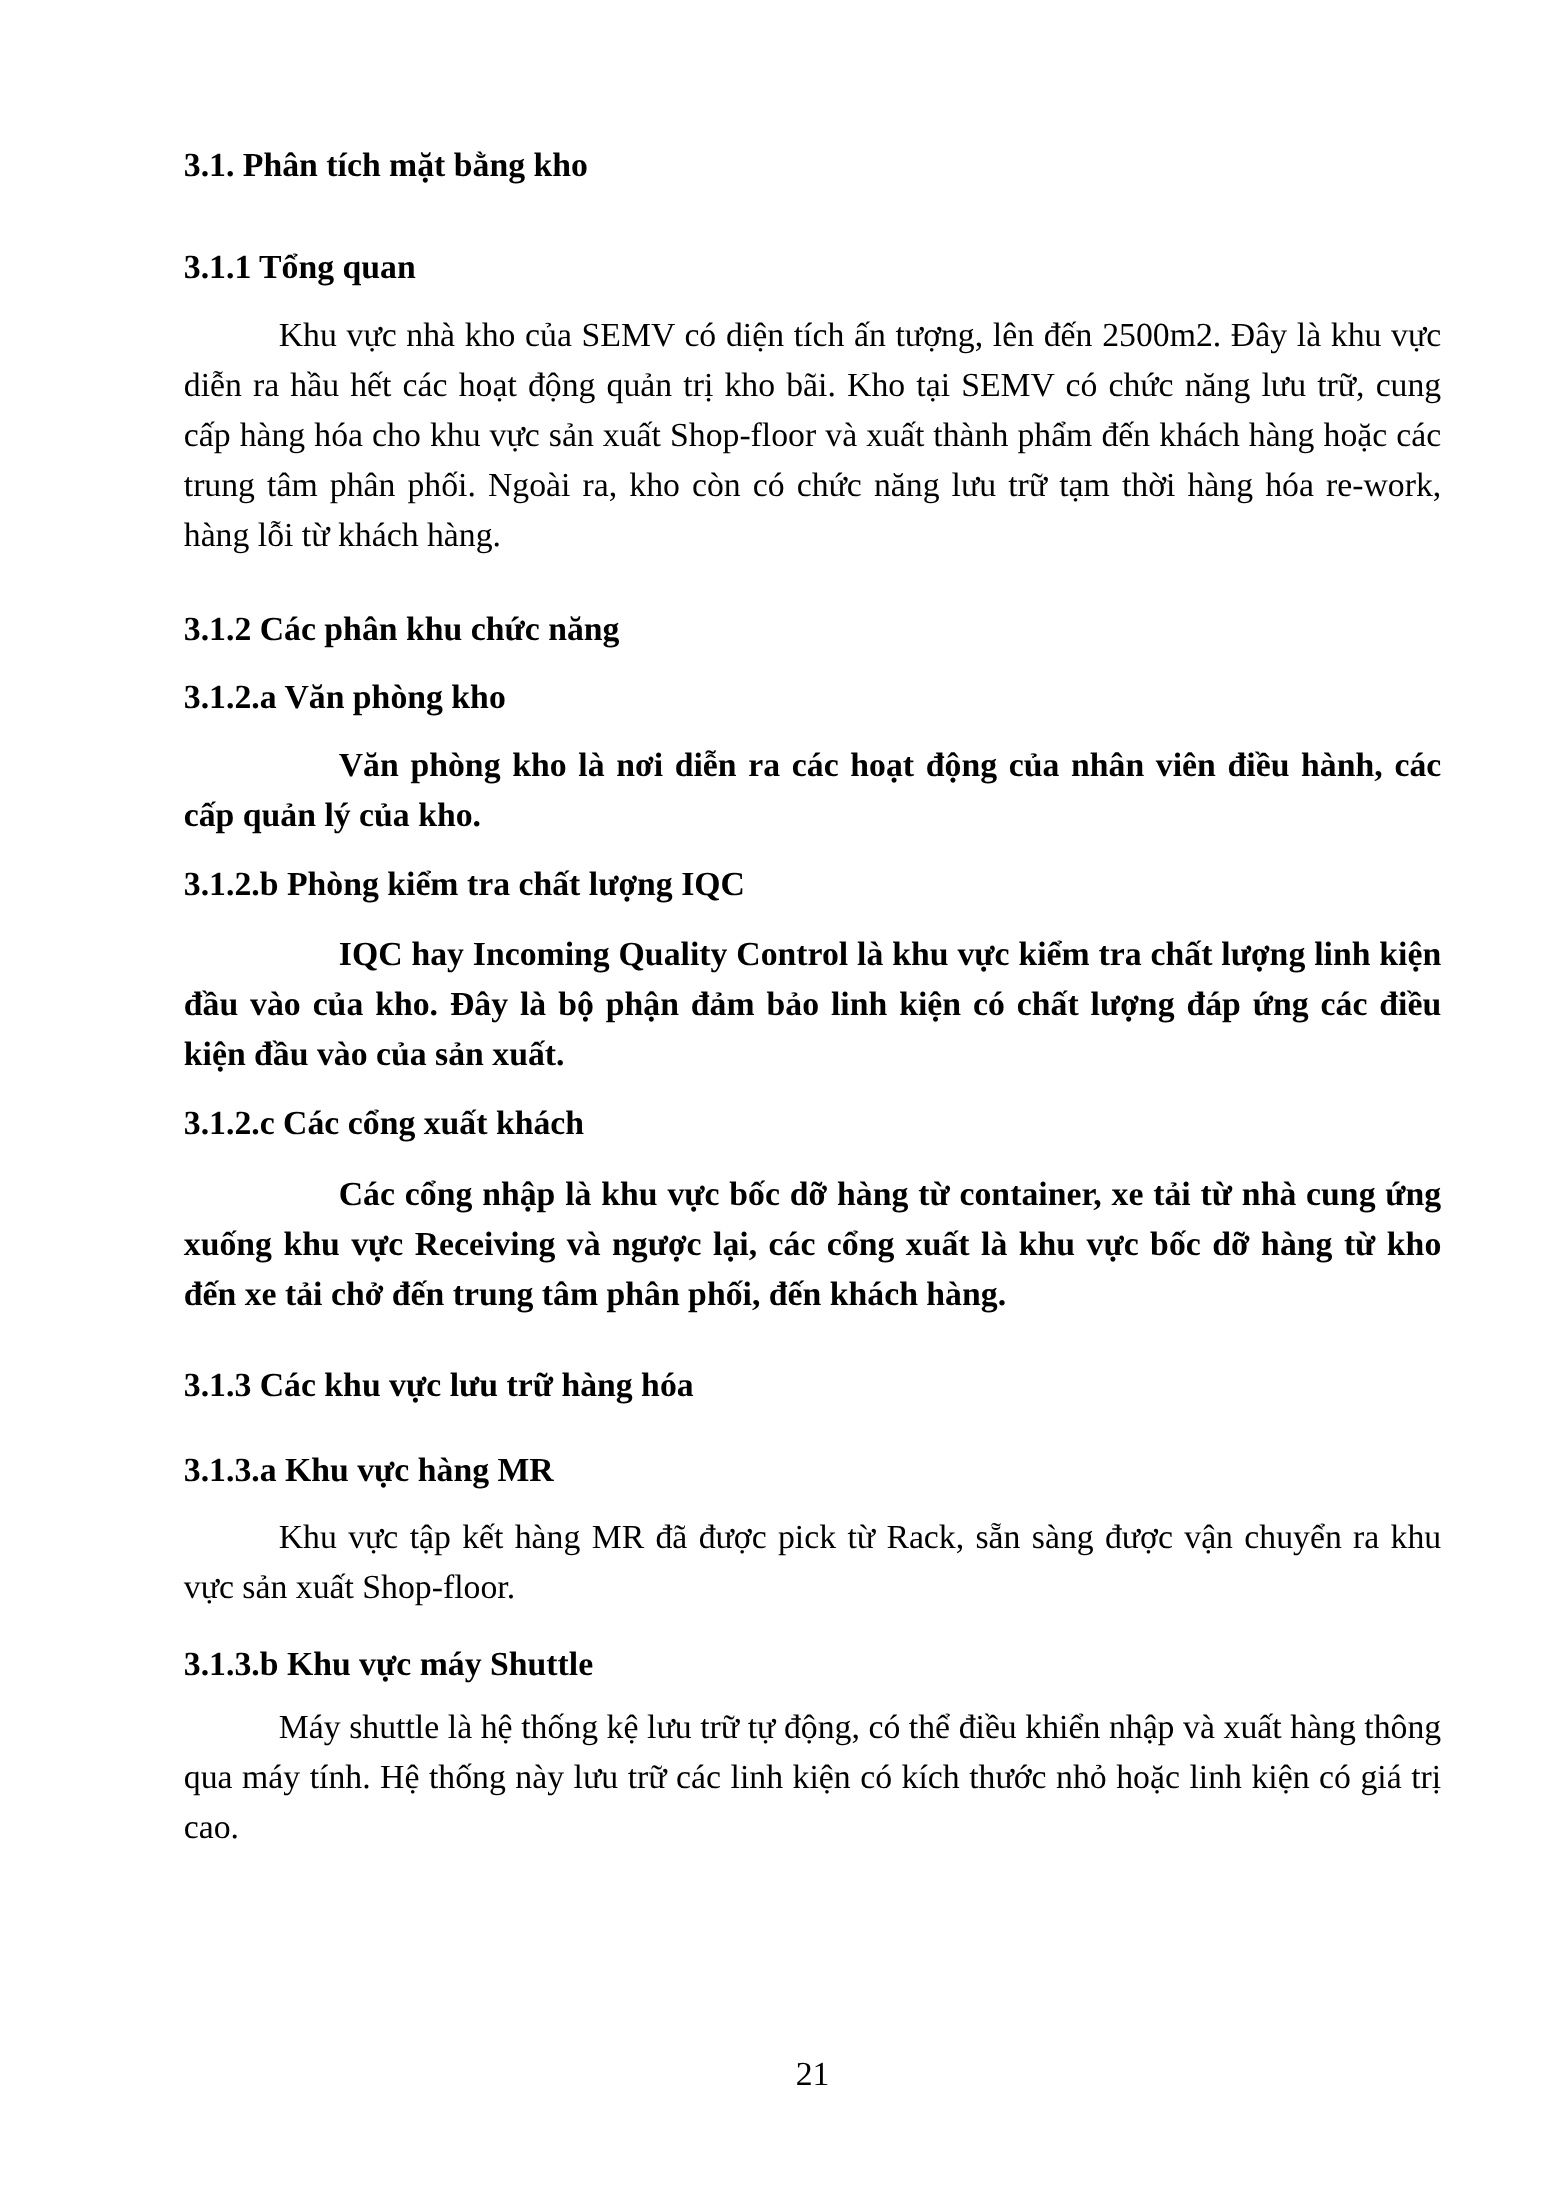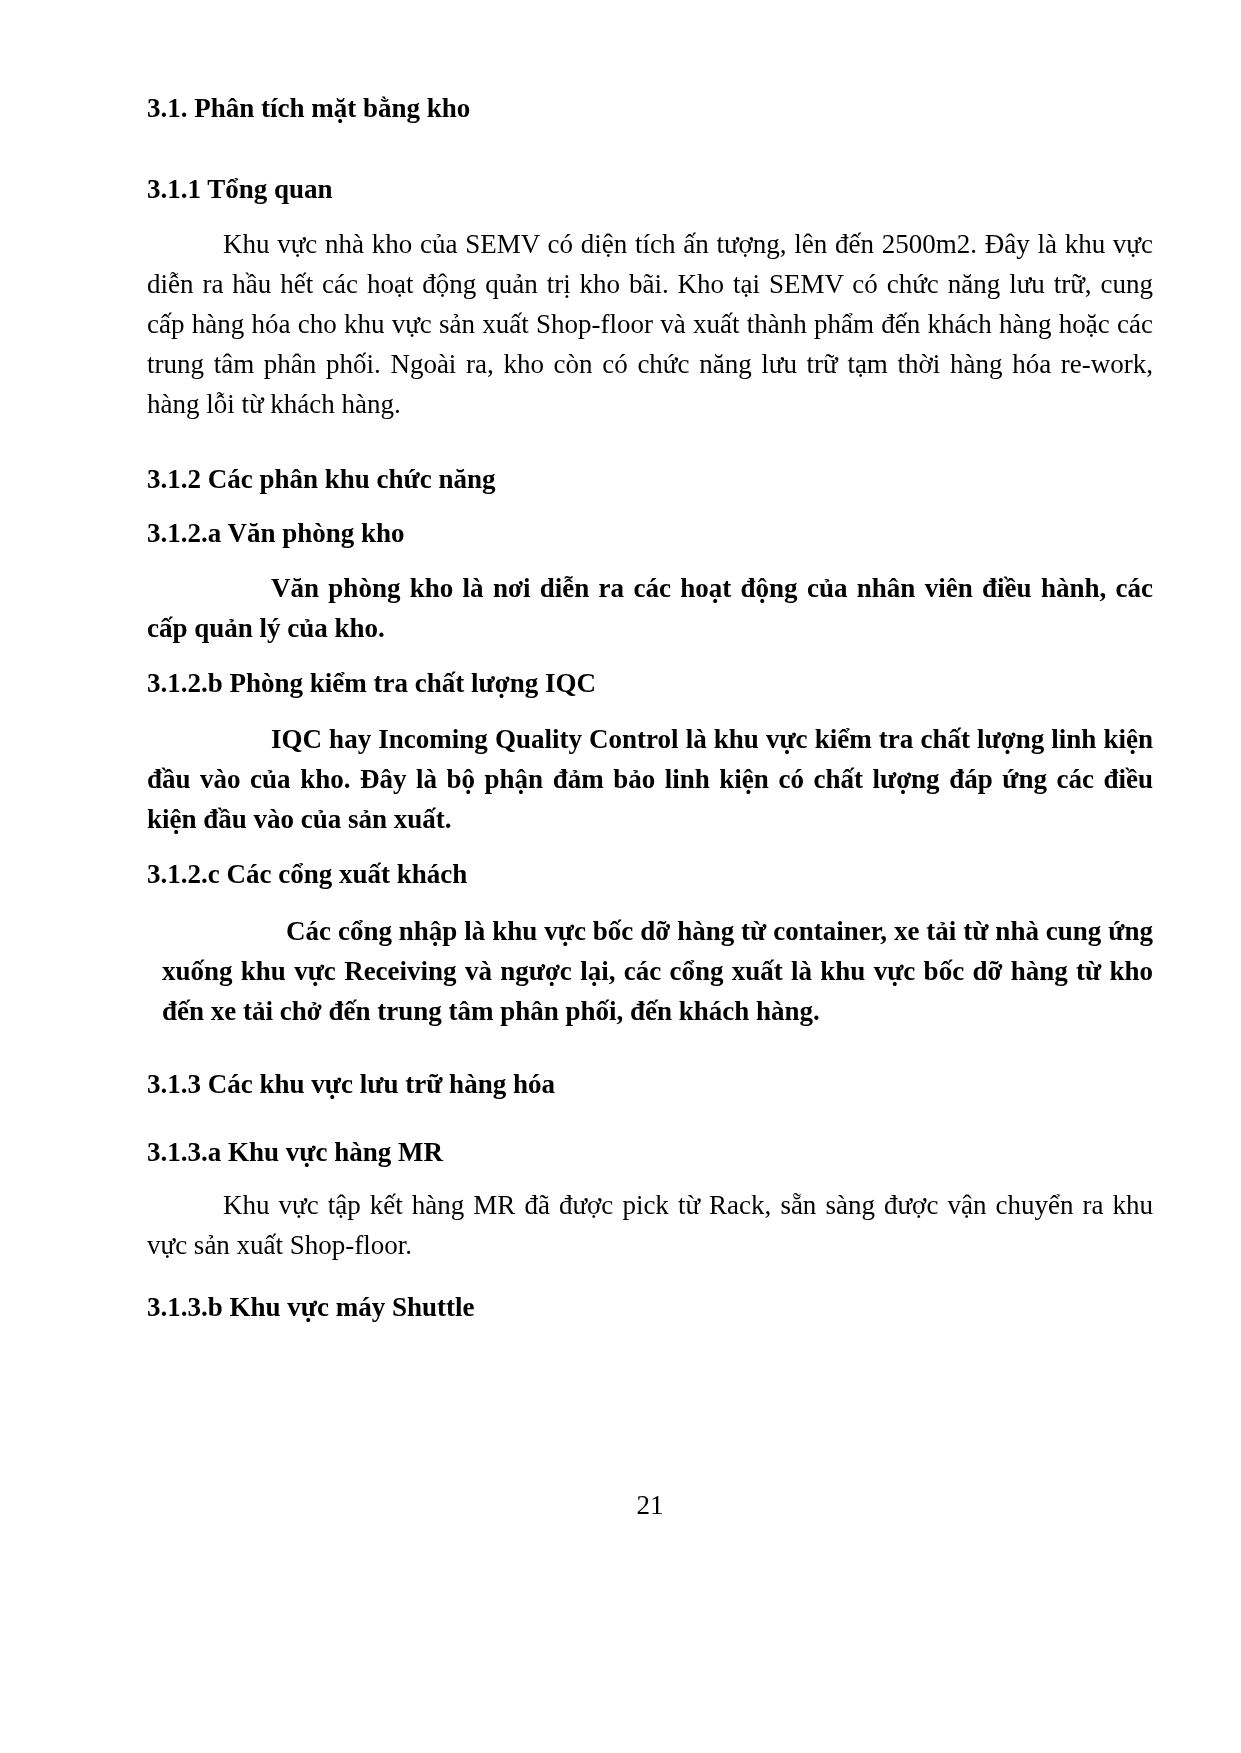--- a/index.html
+++ b/index.html
@@ -10,21 +10,21 @@
   .page {
     position: relative;
     width: 1241px;
     height: 1753px;
     box-sizing: border-box;
     background: #ffffff;
     color: #000000;
     font-family: "Liberation Serif", "DejaVu Serif", serif;
     font-size: 27px;
     line-height: 40px;
-    padding: 88px 88px 0 147px;
+    padding: 112px 88px 0 147px;
     overflow: hidden;
   }
   .doc-heading {
     font-weight: bold;
     font-size: 27px;
     line-height: 40px;
     margin: 0;
   }
   .doc-para {
     margin: 0;
@@ -52,26 +52,27 @@
   <h3 class="doc-heading" style="margin-top:14px;">3.1.2.a Văn phòng kho</h3>
 
   <p class="doc-para indent-lg" style="margin-top:15px;">Văn phòng kho là nơi diễn ra các hoạt động của nhân viên điều hành, các cấp quản lý của kho.</p>
 
   <h3 class="doc-heading" style="margin-top:15px;">3.1.2.b Phòng kiểm tra chất lượng IQC</h3>
 
   <p class="doc-para indent-lg" style="margin-top:16px;">IQC hay Incoming Quality Control là khu vực kiểm tra chất lượng linh kiện đầu vào của kho. Đây là bộ phận đảm bảo linh kiện có chất lượng đáp ứng các điều kiện đầu vào của sản xuất.</p>
 
   <h3 class="doc-heading" style="margin-top:15px;">3.1.2.c Các cổng xuất khách</h3>
 
-  <p class="doc-para indent-lg" style="margin-top:17px;margin-left:15px;">Các cổng nhập là khu vực bốc dỡ hàng từ container, xe tải từ nhà cung ứng xuống khu vực Receiving và ngược lại, các cổng xuất là khu vực bốc dỡ hàng từ kho đến xe tải chở đến trung tâm phân phối, đến khách hàng.</p>
+  <p class="doc-para indent-lg" style="margin-top:17px;">Các cổng nhập là khu vực bốc dỡ hàng từ container, xe tải từ nhà cung ứng xuống khu vực Receiving và ngược lại, các cổng xuất là khu vực bốc dỡ hàng từ kho đến xe tải chở đến trung tâm phân phối, đến khách hàng.</p>
 
   <h2 class="doc-heading" style="margin-top:33px;">3.1.3 Các khu vực lưu trữ hàng hóa</h2>
 
   <h3 class="doc-heading" style="margin-top:28px;">3.1.3.a Khu vực hàng MR</h3>
 
   <p class="doc-para indent-sm" style="margin-top:13px;">Khu vực tập kết hàng MR đã được pick từ Rack, sẵn sàng được vận chuyển ra khu vực sản xuất Shop-floor.</p>
 
   <h3 class="doc-heading" style="margin-top:22px;">3.1.3.b Khu vực máy Shuttle</h3>
 
+  <p class="doc-para indent-sm" style="margin-top:10px;">Máy shuttle là hệ thống kệ lưu trữ tự động, có thể điều khiển nhập và xuất hàng thông qua máy tính. Hệ thống này lưu trữ các linh kiện có kích thước nhỏ hoặc linh kiện có giá trị cao.</p>
 
   <div class="page-footer" style="margin-top:158px;">21</div>
 
 </div>
 
 </body></html>

